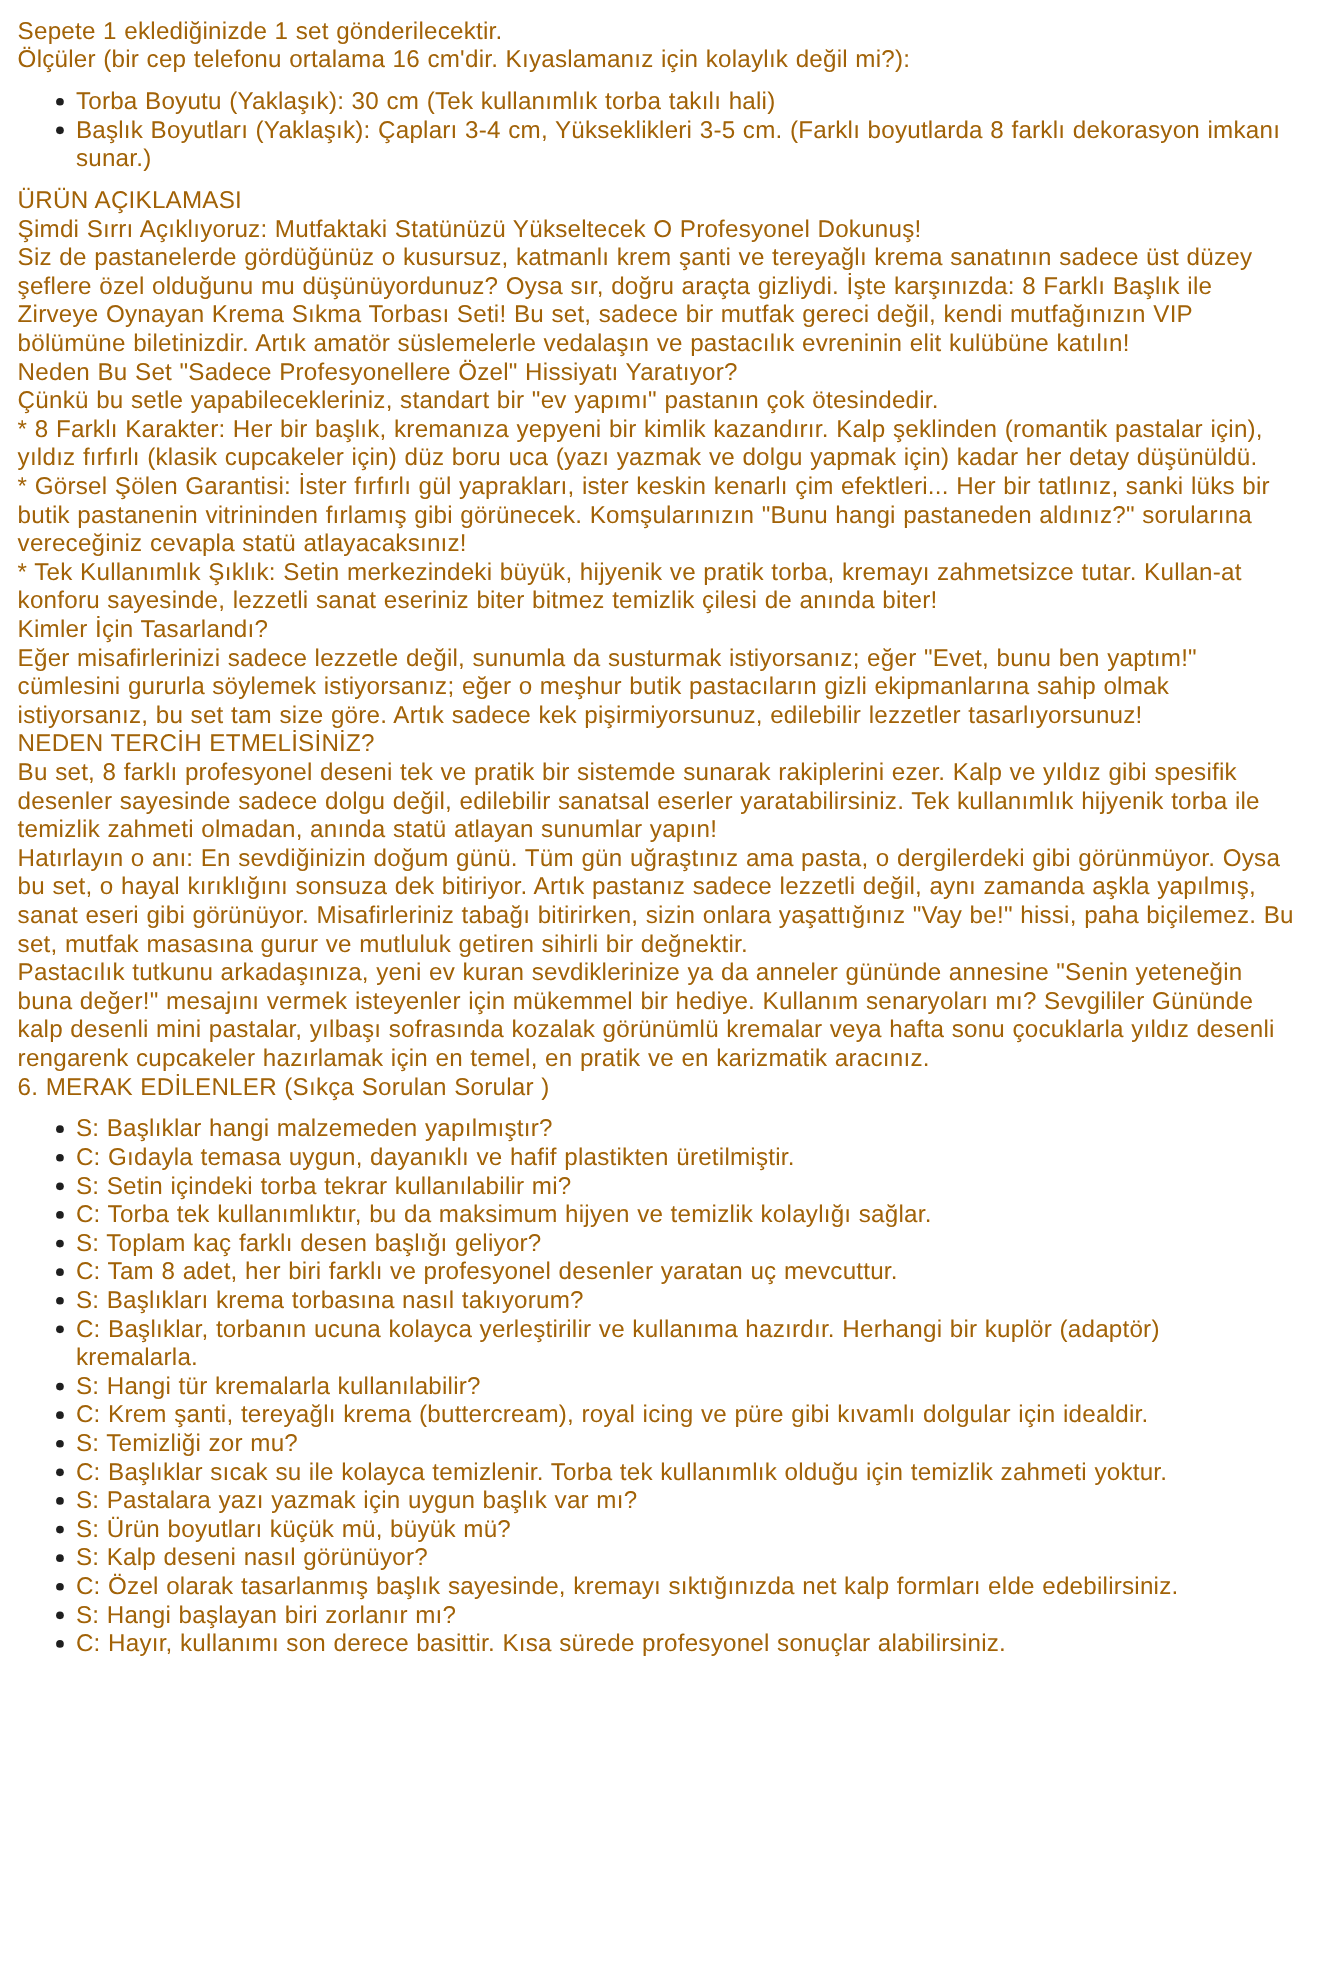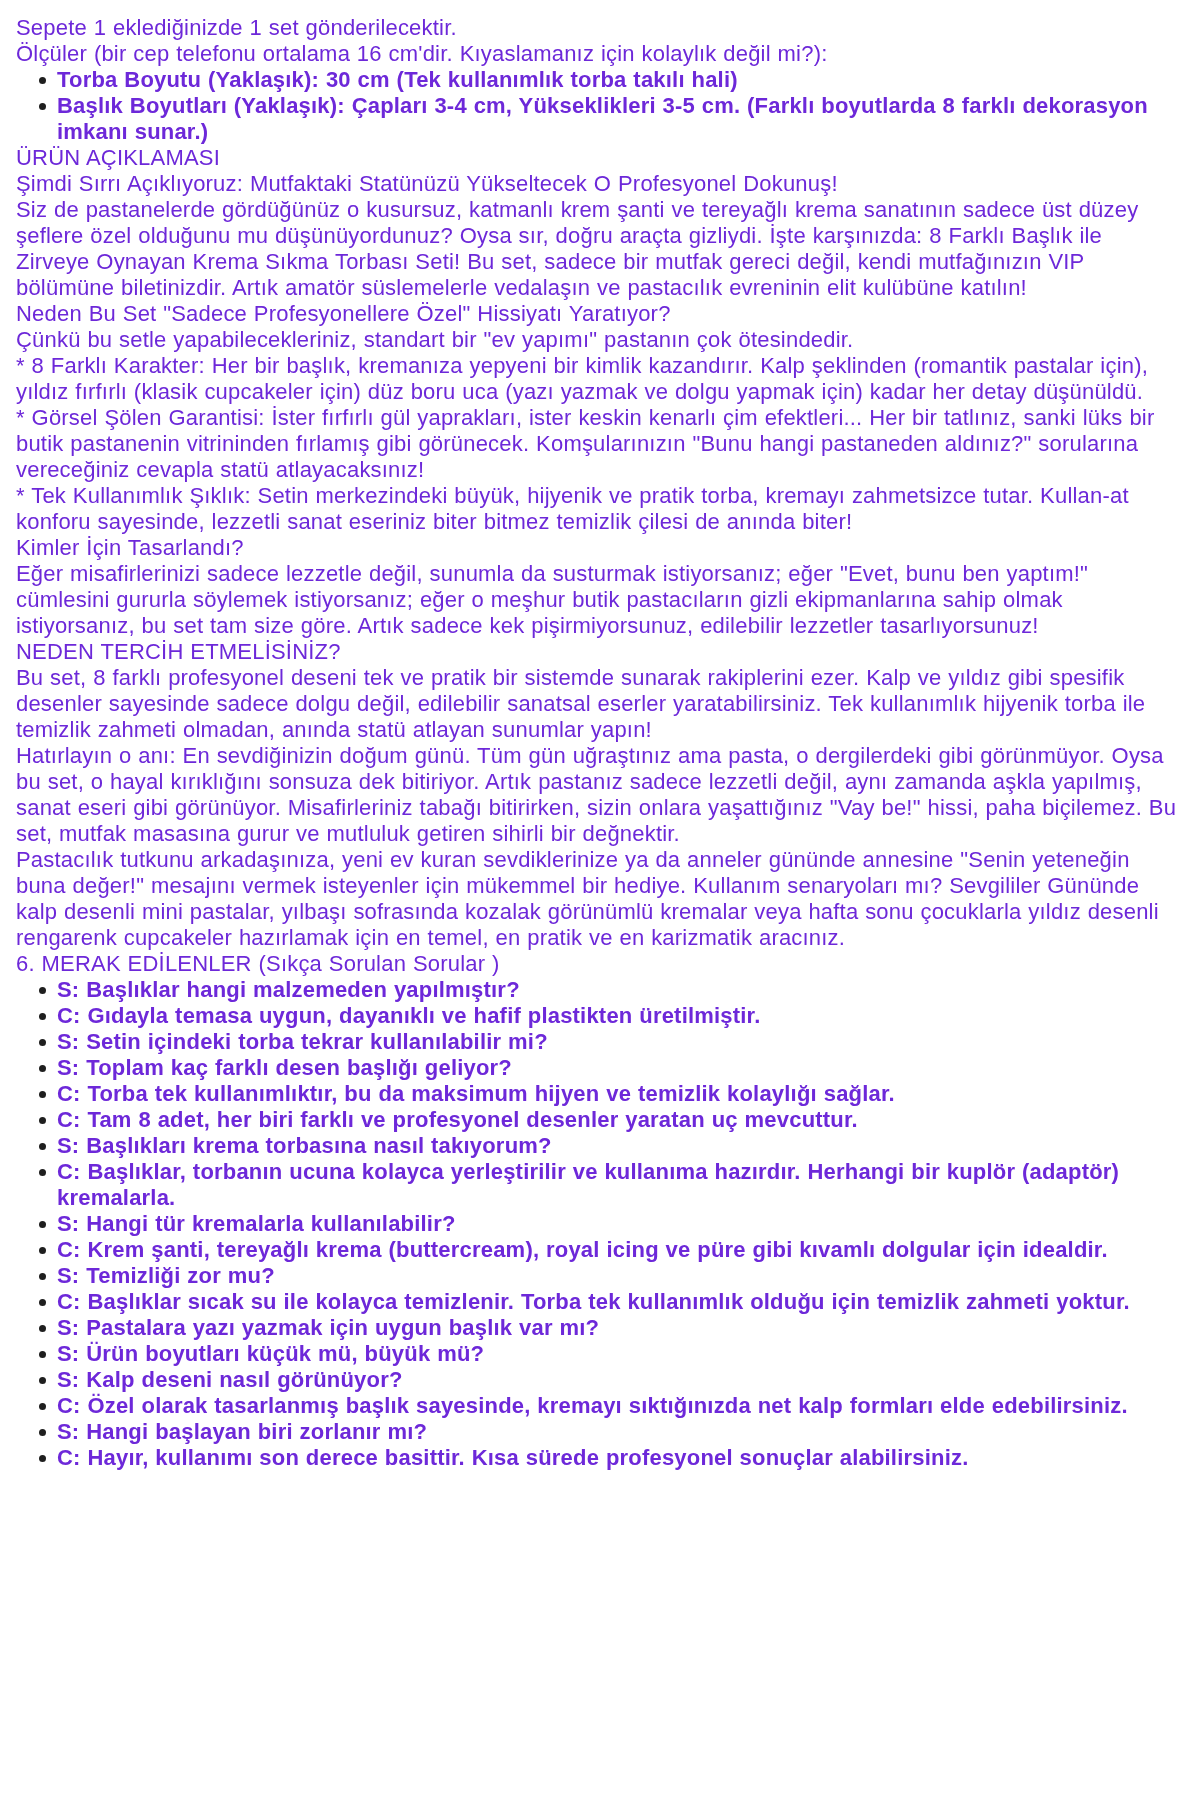--- a/index.html
+++ b/index.html
@@ -19,24 +19,23 @@
     width: 1200px;
   }
   .doc p {
     margin: 0;
     font-size: 22px;
     line-height: 26px;
     letter-spacing: 0.2px;
     word-spacing: 0.5px;
   }
   .doc ul {
-    margin: 0;
+    margin: 12px;
     padding: 0;
     list-style: none;
-    font-weight: bold;
   }
   .doc li {
     margin: 0;
     padding-left: 41px;
     position: relative;
     font-size: 22px;
     line-height: 26px;
     letter-spacing: 0.2px;
     word-spacing: 0.5px;
   }
@@ -47,21 +46,21 @@
     top: 10px;
     width: 7px;
     height: 7px;
     border-radius: 50%;
     background: #1f1f1f;
   }
 </style>
 </head>
 <body style="background: rgb(255, 255, 255);">
 
-<main id="doc" class="doc" style="color: #6d28d9;">
+<main id="doc" class="doc" style="color: #a16207;">
     <p>Sepete 1 eklediğinizde 1 set gönderilecektir.</p>
     <p>Ölçüler (bir cep telefonu ortalama 16 cm'dir. Kıyaslamanız için kolaylık değil mi?):</p>
     <ul>
       <li>Torba Boyutu (Yaklaşık): 30 cm (Tek kullanımlık torba takılı hali)</li>
       <li>Başlık Boyutları (Yaklaşık): Çapları 3-4 cm, Yükseklikleri 3-5 cm. (Farklı boyutlarda 8 farklı dekorasyon imkanı sunar.)</li>
     </ul>
     <p>ÜRÜN AÇIKLAMASI</p>
     <p>Şimdi Sırrı Açıklıyoruz: Mutfaktaki Statünüzü Yükseltecek O Profesyonel Dokunuş!</p>
     <p>Siz de pastanelerde gördüğünüz o kusursuz, katmanlı krem şanti ve tereyağlı krema sanatının sadece üst düzey şeflere özel olduğunu mu düşünüyordunuz? Oysa sır, doğru araçta gizliydi. İşte karşınızda: 8 Farklı Başlık ile Zirveye Oynayan Krema Sıkma Torbası Seti! Bu set, sadece bir mutfak gereci değil, kendi mutfağınızın VIP bölümüne biletinizdir. Artık amatör süslemelerle vedalaşın ve pastacılık evreninin elit kulübüne katılın!</p>
     <p>Neden Bu Set "Sadece Profesyonellere Özel" Hissiyatı Yaratıyor?</p>
@@ -73,22 +72,22 @@
     <p>Eğer misafirlerinizi sadece lezzetle değil, sunumla da susturmak istiyorsanız; eğer "Evet, bunu ben yaptım!" cümlesini gururla söylemek istiyorsanız; eğer o meşhur butik pastacıların gizli ekipmanlarına sahip olmak istiyorsanız, bu set tam size göre. Artık sadece kek pişirmiyorsunuz, edilebilir lezzetler tasarlıyorsunuz!</p>
     <p>NEDEN TERCİH ETMELİSİNİZ?</p>
     <p>Bu set, 8 farklı profesyonel deseni tek ve pratik bir sistemde sunarak rakiplerini ezer. Kalp ve yıldız gibi spesifik desenler sayesinde sadece dolgu değil, edilebilir sanatsal eserler yaratabilirsiniz. Tek kullanımlık hijyenik torba ile temizlik zahmeti olmadan, anında statü atlayan sunumlar yapın!</p>
     <p>Hatırlayın o anı: En sevdiğinizin doğum günü. Tüm gün uğraştınız ama pasta, o dergilerdeki gibi görünmüyor. Oysa bu set, o hayal kırıklığını sonsuza dek bitiriyor. Artık pastanız sadece lezzetli değil, aynı zamanda aşkla yapılmış, sanat eseri gibi görünüyor. Misafirleriniz tabağı bitirirken, sizin onlara yaşattığınız "Vay be!" hissi, paha biçilemez. Bu set, mutfak masasına gurur ve mutluluk getiren sihirli bir değnektir.</p>
     <p>Pastacılık tutkunu arkadaşınıza, yeni ev kuran sevdiklerinize ya da anneler gününde annesine "Senin yeteneğin buna değer!" mesajını vermek isteyenler için mükemmel bir hediye. Kullanım senaryoları mı? Sevgililer Gününde kalp desenli mini pastalar, yılbaşı sofrasında kozalak görünümlü kremalar veya hafta sonu çocuklarla yıldız desenli rengarenk cupcakeler hazırlamak için en temel, en pratik ve en karizmatik aracınız.</p>
     <p>6. MERAK EDİLENLER (Sıkça Sorulan Sorular )</p>
     <ul>
       <li>S: Başlıklar hangi malzemeden yapılmıştır?</li>
       <li>C: Gıdayla temasa uygun, dayanıklı ve hafif plastikten üretilmiştir.</li>
       <li>S: Setin içindeki torba tekrar kullanılabilir mi?</li>
+      <li>C: Torba tek kullanımlıktır, bu da maksimum hijyen ve temizlik kolaylığı sağlar.</li>
       <li>S: Toplam kaç farklı desen başlığı geliyor?</li>
-      <li>C: Torba tek kullanımlıktır, bu da maksimum hijyen ve temizlik kolaylığı sağlar.</li>
       <li>C: Tam 8 adet, her biri farklı ve profesyonel desenler yaratan uç mevcuttur.</li>
       <li>S: Başlıkları krema torbasına nasıl takıyorum?</li>
       <li>C: Başlıklar, torbanın ucuna kolayca yerleştirilir ve kullanıma hazırdır. Herhangi bir kuplör (adaptör) kremalarla.</li>
       <li>S: Hangi tür kremalarla kullanılabilir?</li>
       <li>C: Krem şanti, tereyağlı krema (buttercream), royal icing ve püre gibi kıvamlı dolgular için idealdir.</li>
       <li>S: Temizliği zor mu?</li>
       <li>C: Başlıklar sıcak su ile kolayca temizlenir. Torba tek kullanımlık olduğu için temizlik zahmeti yoktur.</li>
       <li>S: Pastalara yazı yazmak için uygun başlık var mı?</li>
       <li>S: Ürün boyutları küçük mü, büyük mü?</li>
       <li>S: Kalp deseni nasıl görünüyor?</li>

